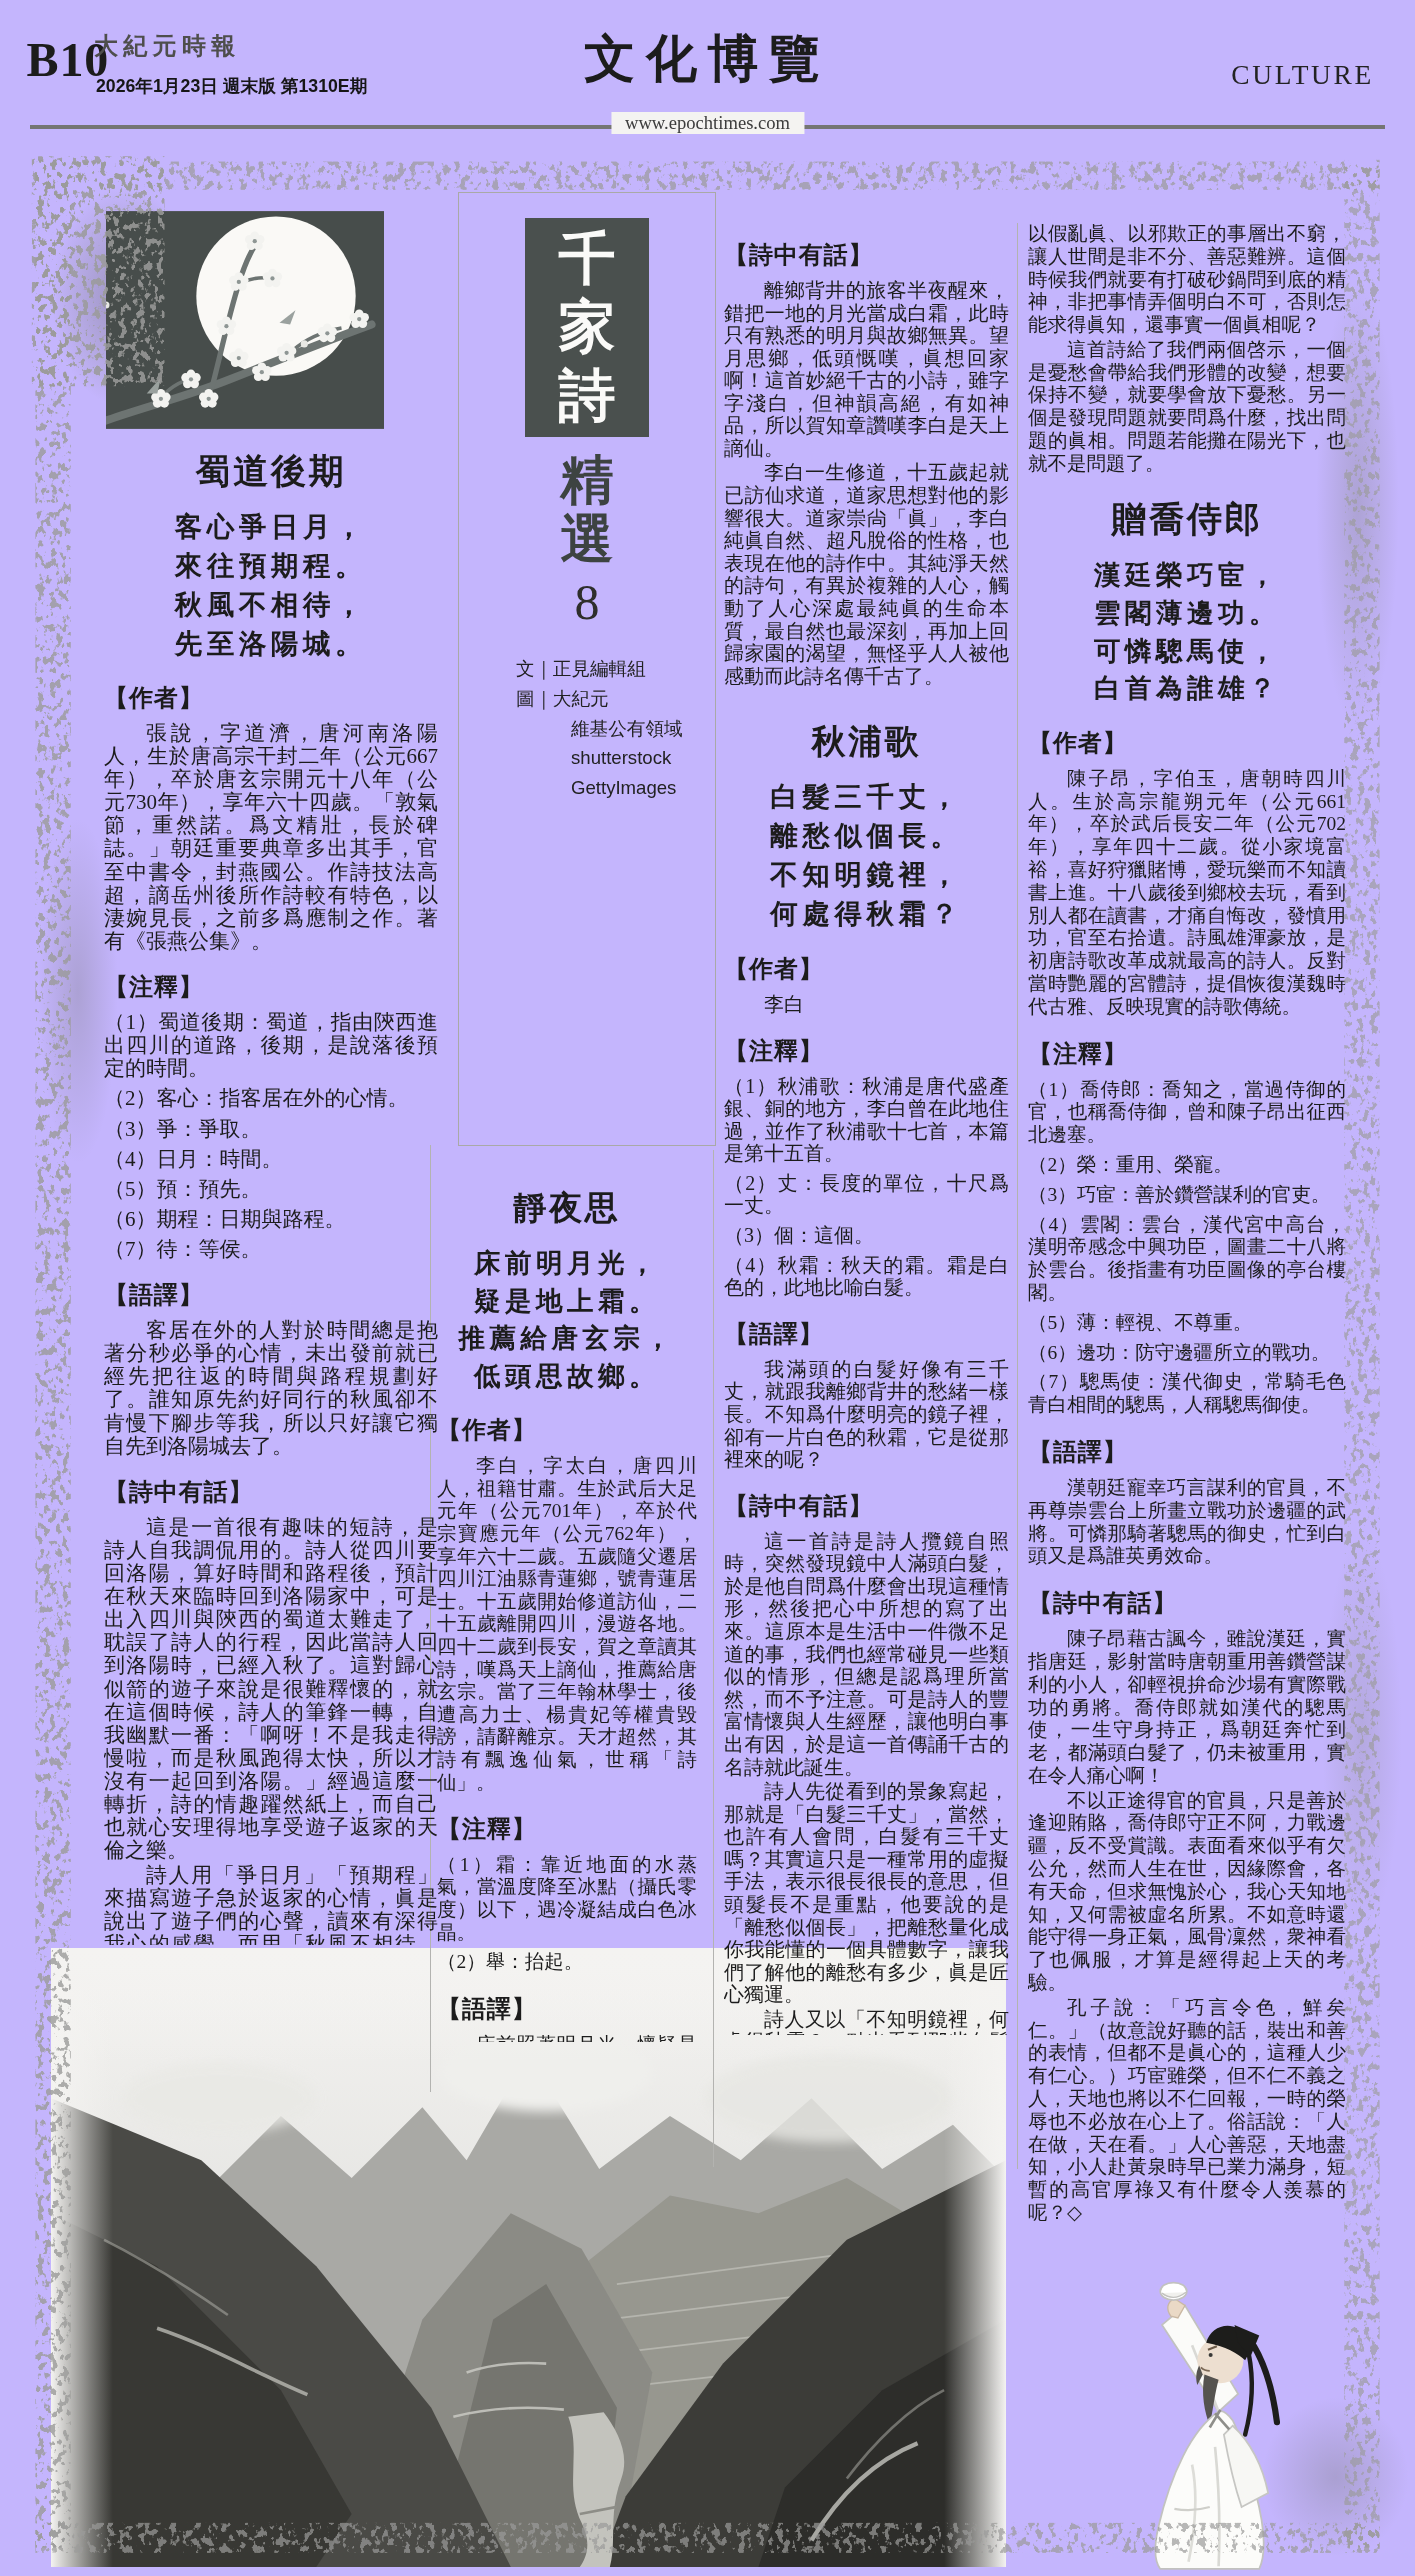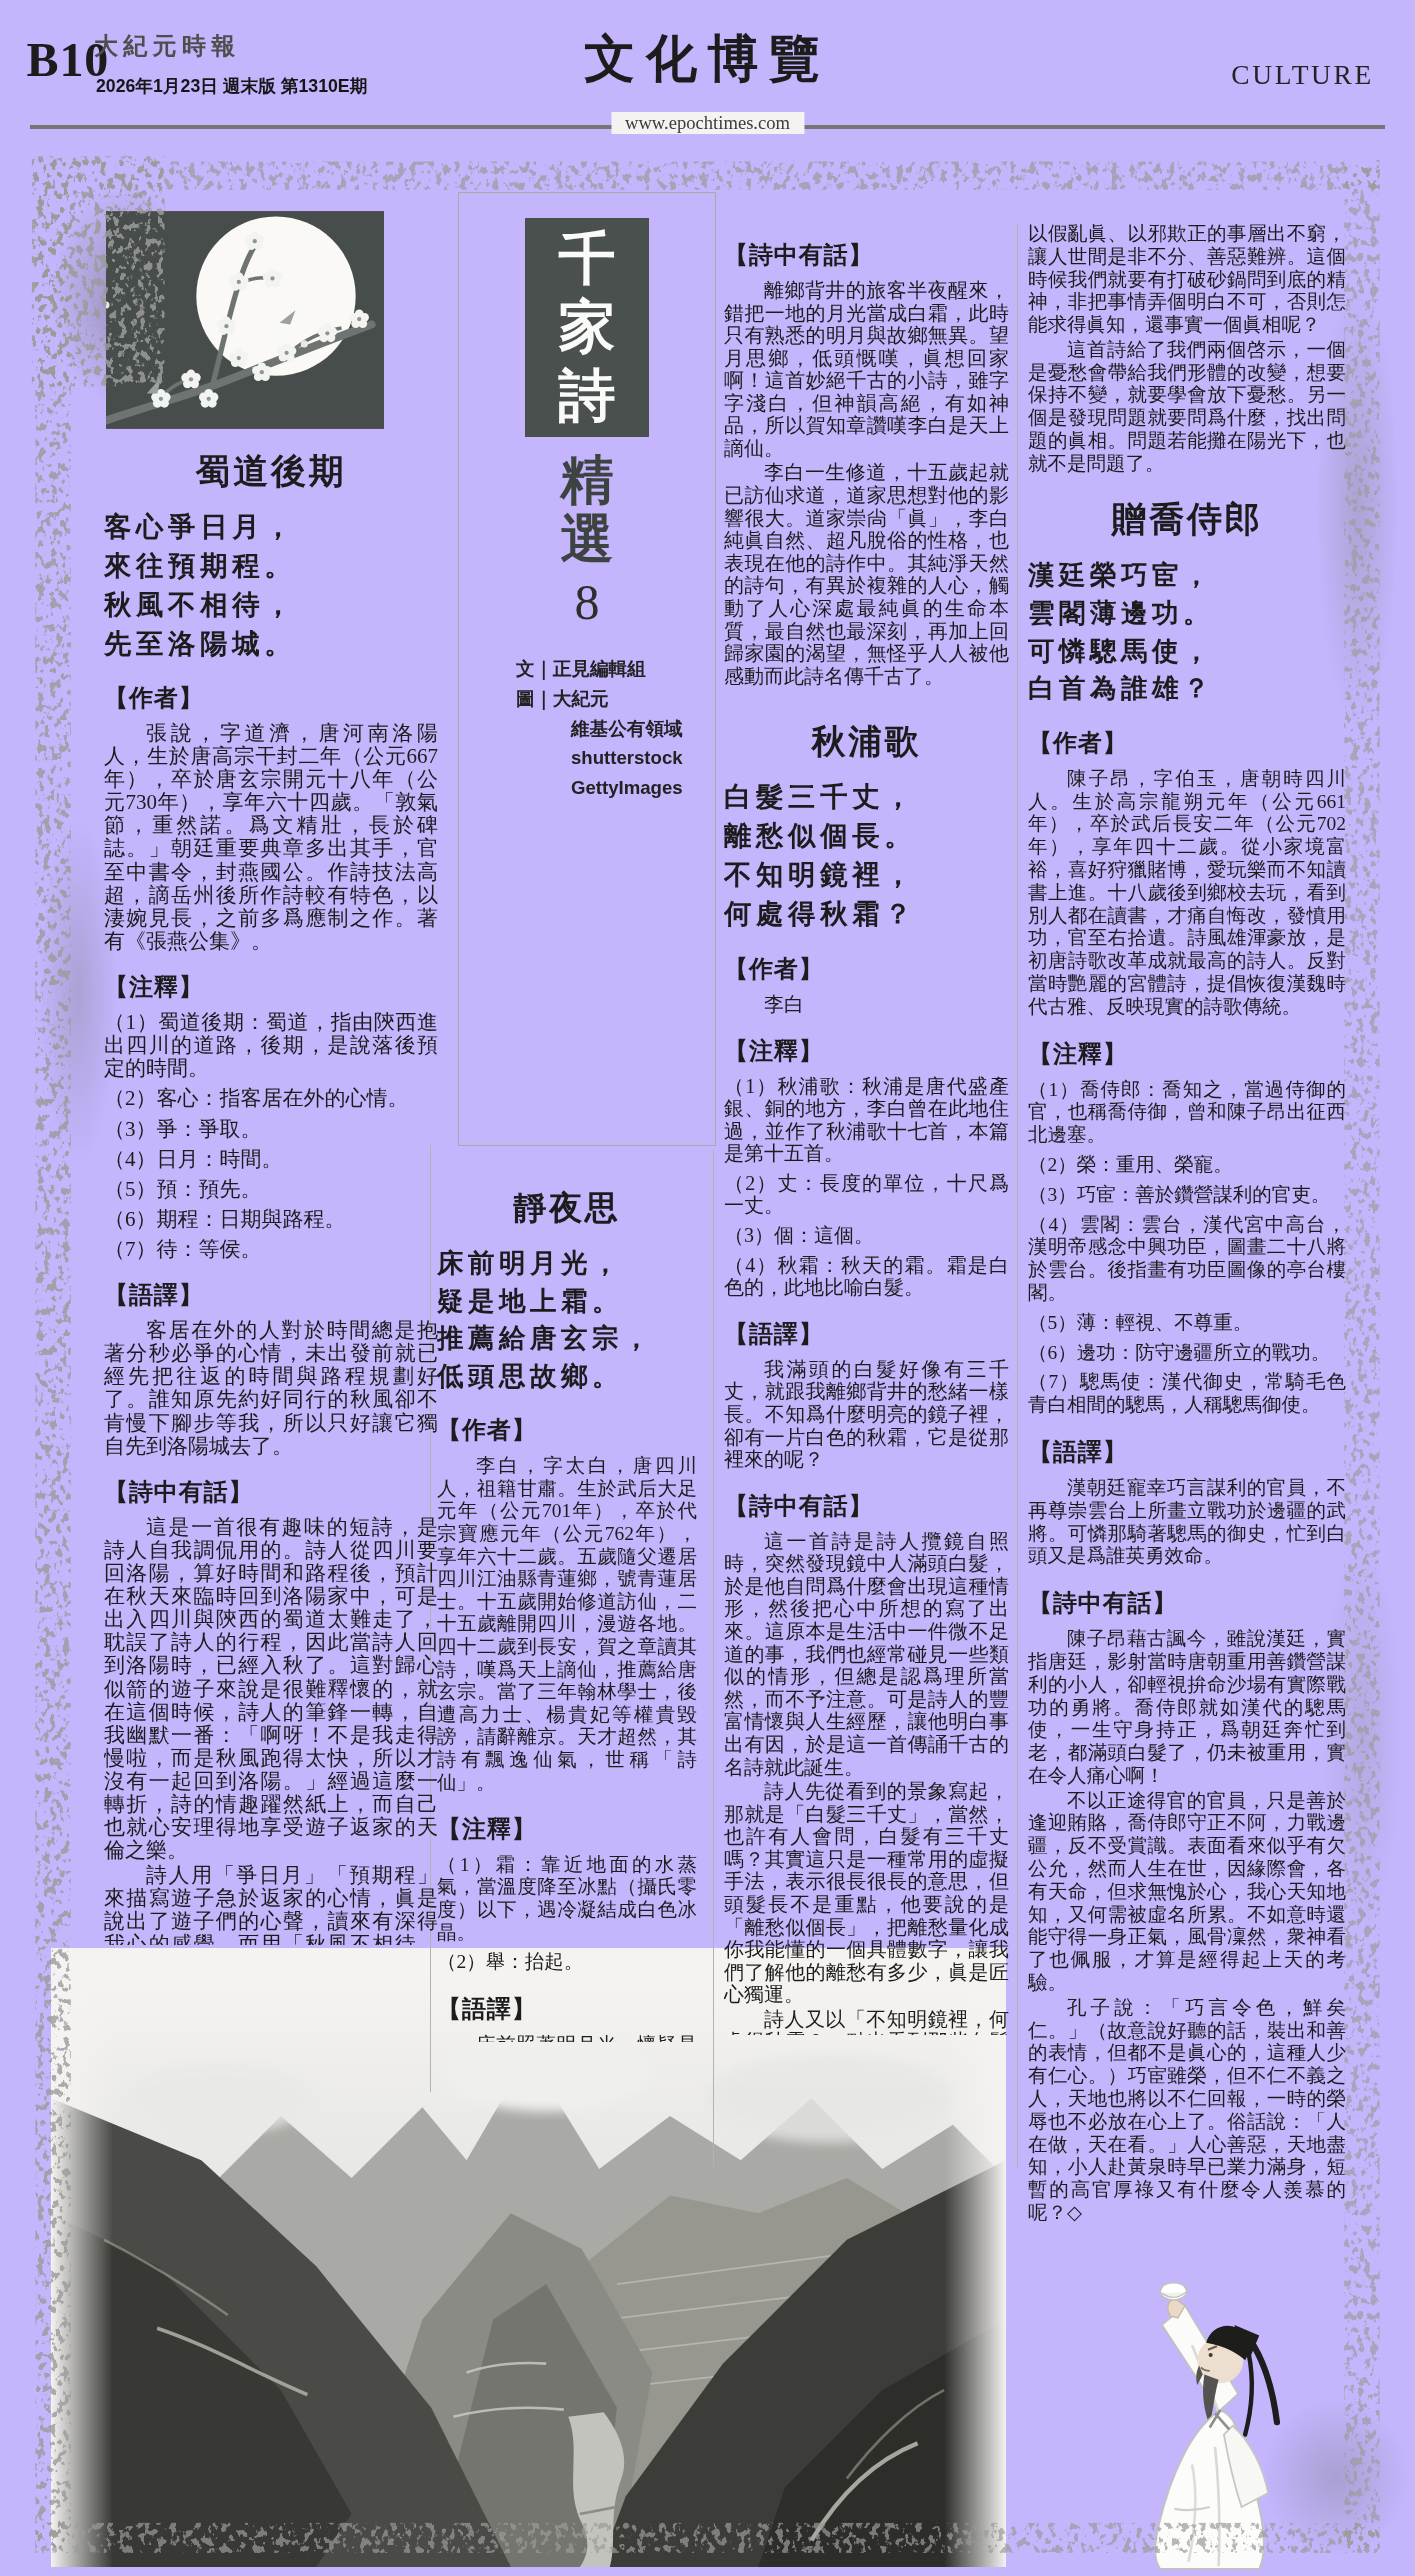--- a/index.html
+++ b/index.html
@@ -28,40 +28,40 @@
   .c1{left:104px;top:69px;width:334px;font-size:21px;line-height:1.1;height:1734px;overflow:hidden;}
   .c2{left:437px;top:1024px;width:260px;font-size:19.5px;line-height:1.16;height:876px;overflow:hidden;}
   .c3{left:724px;top:78px;width:285px;font-size:20px;line-height:1.13;height:1815px;overflow:hidden;}
   .c4{left:1028px;top:81px;width:318px;font-size:19.5px;line-height:1.17;height:1999px;overflow:hidden;}
 
   .b-title{font-family:"Liberation Sans","DejaVu Sans",sans-serif;font-weight:700;
            font-size:35px;text-align:center;letter-spacing:2.7px;margin:23px 0 17.7px;}
   .c2 .b-title{font-size:33px;font-family:Liberation Serif, serif;}
   .c3 .b-title{font-size:34px;margin-top:35px;}
   .b-poem{font-family:"Liberation Sans","DejaVu Sans",sans-serif;font-weight:700;
-          font-size:27.4px;line-height:1.42;letter-spacing:.17em;text-align:left;margin:0 0 19.5px;}
+          font-size:27.4px;line-height:1.42;letter-spacing:.17em;text-align:center;margin:0 0 19.5px;}
   .c2 .b-poem,.c4 .b-poem{font-size:26.5px;}
   .b-h{font-family:Liberation Mono, monospace;font-weight:700;
        font-size:24px;letter-spacing:0.9px;margin:23px 0 8.8px;}
   .b-p{text-indent:2em;text-align:justify;margin:0 0 1.8px;}
   .b-p0{text-indent:0;}
   .b-note{text-align:justify;margin:7px 0;}
 
   
   .mid-box{position:absolute;left:430px;top:50px;width:258px;height:954px;z-index:5;
            border:0.9px solid #a9a9a6;box-sizing:border-box;margin-left:28px;}
   .series-box{width:124px;height:219px;background:#4a504e;margin:25px auto 0;display:flex;
               align-items:center;justify-content:center;}
   .series-title{width:1.05em;font-size:57px;line-height:1.2;color:#fafaf8;font-weight:700;
                 word-break:break-all;text-align:center;}
   .series-sub{width:1.05em;font-size:53px;line-height:1.12;color:#3d4341;font-weight:700;
               word-break:break-all;text-align:center;margin:14px auto 0;}
   .series-num{font-size:50px;text-align:center;margin:3.5px 0 0;color:#2e2e2c;}
   .credits{margin:23px 0 0 57px;font-family:"Liberation Sans","DejaVu Sans",sans-serif;
-           font-weight:700;font-size:18.6px;line-height:1.6;color:#222;}
+           font-weight:400;font-size:18.6px;line-height:1.6;color:#222;}
   .credit-indent{padding-left:55px;}
 
   
   .vline{position:absolute;width:0.9px;background:#b3b3b0;z-index:4;}
   .vl-a{left:713px;top:1008px;height:1017px;}
   .vl-b{left:1017px;top:81px;height:1946px;}
   .vl-c{left:430px;top:1003px;height:947px;}
 
   
   .moon-wrap{width:278px;height:218px;margin:0 auto 0 1.8px;}

